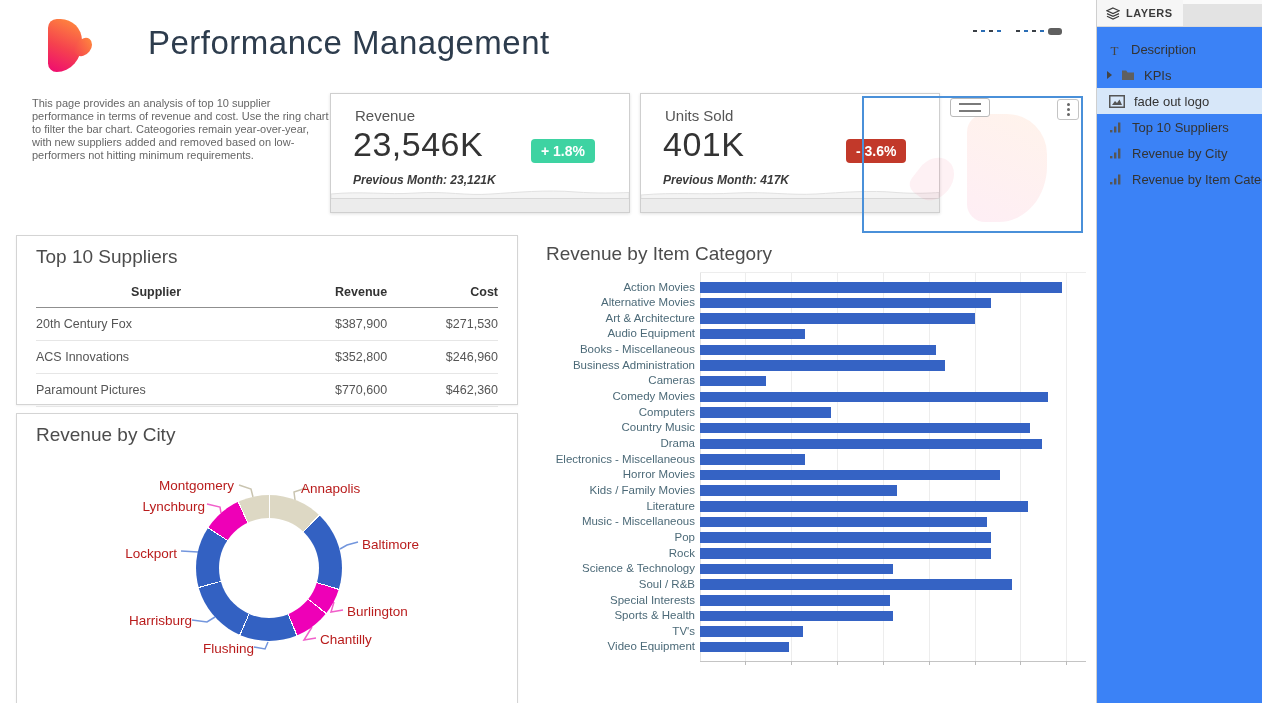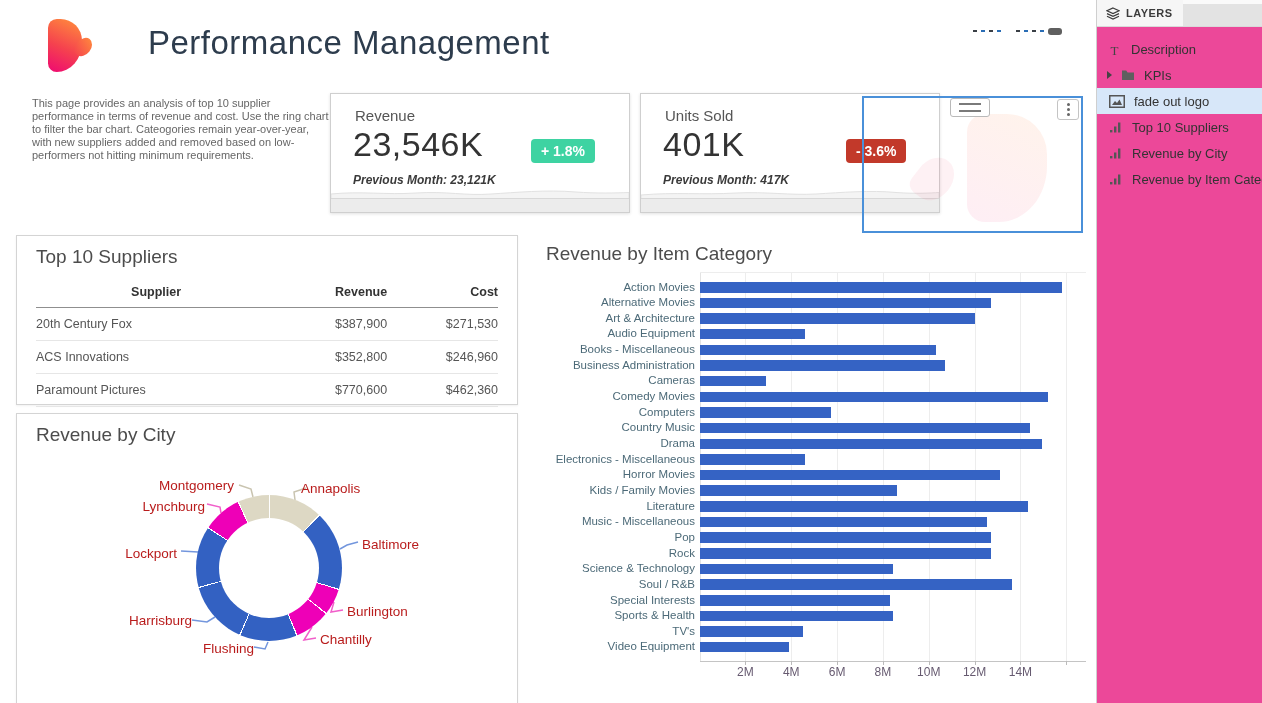--- a/index.html
+++ b/index.html
@@ -85,21 +85,21 @@
   .bc-axis-left{position:absolute;left:0;top:0;bottom:0;width:1px;background:#e3e3e3;}
   .bc-tickmark{position:absolute;top:388px;width:1px;height:4px;background:#bbb;}
   .bc-bar{position:absolute;height:10.5px;}
   .bc-labels{position:absolute;left:0;top:32px;width:155px;height:388px;}
   .bc-cat{position:absolute;right:0;width:155px;text-align:right;font-size:11.5px;color:#4c6a78;
     white-space:nowrap;line-height:12px;}
   .bc-ticks{position:absolute;left:0;top:425px;width:556px;height:16px;}
   .bc-tick{position:absolute;transform:translateX(-50%);font-size:12px;color:#665a70;}
 
   
-  .layers{position:absolute;left:1096px;top:0;width:166px;height:703px;background:#ec4899;
+  .layers{position:absolute;left:1096px;top:0;width:166px;height:703px;background:#3b82f6;
     border-left:1px solid #cfcfcf;box-sizing:border-box;}
   .layers-header{position:relative;height:26px;background:#fafafa;border-bottom:1px solid #d9d9d9;}
   .layers-tab{position:absolute;left:0;top:0;height:26px;display:flex;align-items:center;gap:6px;
     padding:0 10px 0 9px;font-size:11px;font-weight:bold;letter-spacing:.5px;color:#3b3b3b;background:#f6f6f6;}
   .layers-header .rest{position:absolute;left:74px;right:0;top:4px;bottom:0;background:#e3e3e3;}
   .layers-tree{position:absolute;left:0;top:36px;right:0;}
   .layer-row{position:relative;height:26px;display:flex;align-items:center;font-size:13px;color:#333;
     padding-left:10px;white-space:nowrap;overflow:hidden;}
   .layer-row.selected{background:#d7e7f9;}
   .layer-row .chev{width:0;height:0;border-left:5px solid #444;border-top:4px solid transparent;
@@ -285,29 +285,20 @@
           <div class="bc-bar" style="top: 243.75px; left: 0px; width: 286.5px; background: rgb(53, 99, 196);"></div>
           <div class="bc-bar" style="top: 259.4px; left: 0px; width: 291.084px; background: rgb(53, 99, 196);"></div>
           <div class="bc-bar" style="top: 275.05px; left: 0px; width: 291.084px; background: rgb(53, 99, 196);"></div>
           <div class="bc-bar" style="top: 290.7px; left: 0px; width: 192.528px; background: rgb(53, 99, 196);"></div>
           <div class="bc-bar" style="top: 306.35px; left: 0px; width: 311.712px; background: rgb(53, 99, 196);"></div>
           <div class="bc-bar" style="top: 322px; left: 0px; width: 190.236px; background: rgb(53, 99, 196);"></div>
           <div class="bc-bar" style="top: 337.65px; left: 0px; width: 192.528px; background: rgb(53, 99, 196);"></div>
           <div class="bc-bar" style="top: 353.3px; left: 0px; width: 103.14px; background: rgb(53, 99, 196);"></div>
           <div class="bc-bar" style="top: 368.95px; left: 0px; width: 89.388px; background: rgb(53, 99, 196);"></div>
         </div>
-      <div class="bc-ticks" id="bc-ticks">
-          <div class="bc-tick" style="left: 205.4px;">2M</div>
-          <div class="bc-tick" style="left: 251.23px;">4M</div>
-          <div class="bc-tick" style="left: 297.06px;">6M</div>
-          <div class="bc-tick" style="left: 342.89px;">8M</div>
-          <div class="bc-tick" style="left: 388.72px;">10M</div>
-          <div class="bc-tick" style="left: 434.55px;">12M</div>
-          <div class="bc-tick" style="left: 480.38px;">14M</div>
-        </div>
     </div>
   </div>
 
   <aside class="layers">
     <div class="layers-header">
       <div class="rest"></div>
       <div class="layers-tab">
         <svg width="14" height="13" viewBox="0 0 14 13">
           <path d="M7 1 L13 3.8 7 6.6 1 3.8 Z" fill="none" stroke="#3b3b3b" stroke-width="1.2"></path>
           <path d="M1 6.6 L7 9.4 13 6.6" fill="none" stroke="#3b3b3b" stroke-width="1.2"></path>

